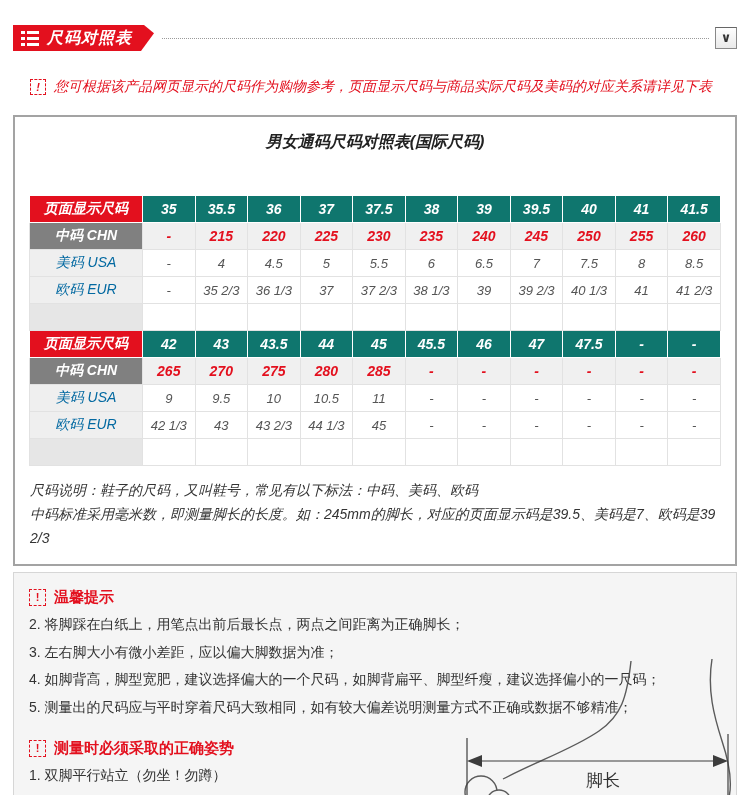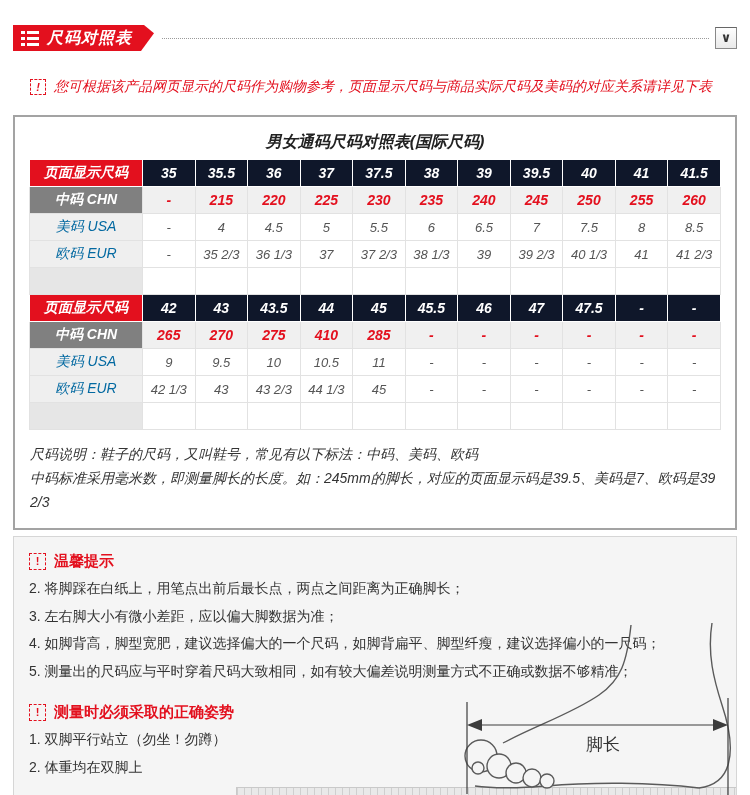--- a/index.html
+++ b/index.html
@@ -30,28 +30,28 @@
   .notice { margin:27px 0 0 17px; display:flex; align-items:center; color:#e3101e; font-size:14px; }
   .bang {
     display:inline-block; width:16px; height:16px; border:1px dashed #e3101e;
     color:#e3101e; font-weight:bold; font-size:11px; line-height:14px; text-align:center;
     margin-right:8px; flex:0 0 auto;
   }
 
   
   .tbox { margin-top:19px; border:2px solid #a3a3a3; background:#fff; padding:8px 14px 14px; }
   .tbox-title { text-align:center; font-size:16px; font-weight:bold; color:#222; line-height:34px; }
-  table.size { width:100%; border-collapse:collapse; table-layout:fixed; }
+  table.size { width:100%; border-collapse:collapse; table-layout:fixed;margin-top:36px; }
   table.size th:first-child { width:113px; }
   table.size th, table.size td {
     height:27px; text-align:center; vertical-align:middle;
     font-size:13px; border:1px solid #e2e2e2; padding:0;
   }
   tr.r-display th { background:#808080; color:#fff; font-size:14px; font-weight:bold; }
-  tr.r-display th, tr.r-display td { background:#0f172a; color:#fff; font-weight:bold; font-size:14px; border-color:#fff; }
+  tr.r-display th, tr.r-display td { background:#0f766e; color:#fff; font-weight:bold; font-size:14px; border-color:#fff; }
   tr.r-display th:first-child { background:#e3101e; }
   tr.r-chn th { background:#808080; color:#fff; font-size:14px; font-weight:bold; border-color:#e2e2e2; }
   tr.r-chn td { background:#f0f0f0; color:#e3101e; font-weight:bold; font-size:14px; }
   tr.r-plain th { background:#efefef; color:#0369a1; font-weight:normal; font-size:14px; }
   tr.r-plain td { background:#fff; color:#555; }
   tr.r-spacer th { background:#e6e6e6; }
   tr.r-spacer td { background:#fff; }
   .tnotes { margin:12px 0 0 1px; font-size:14px; color:#333; line-height:24px; }
 
   
@@ -193,21 +193,21 @@
             <td>47.5</td>
             <td>-</td>
             <td>-</td>
           </tr>
 
         <tr class="r-chn">
           <th>中码 CHN</th>
           <td>265</td>
             <td>270</td>
             <td>275</td>
-            <td>410</td>
+            <td>280</td>
             <td>285</td>
             <td>-</td>
             <td>-</td>
             <td>-</td>
             <td>-</td>
             <td>-</td>
             <td>-</td>
           </tr>
 
         <tr class="r-plain">

